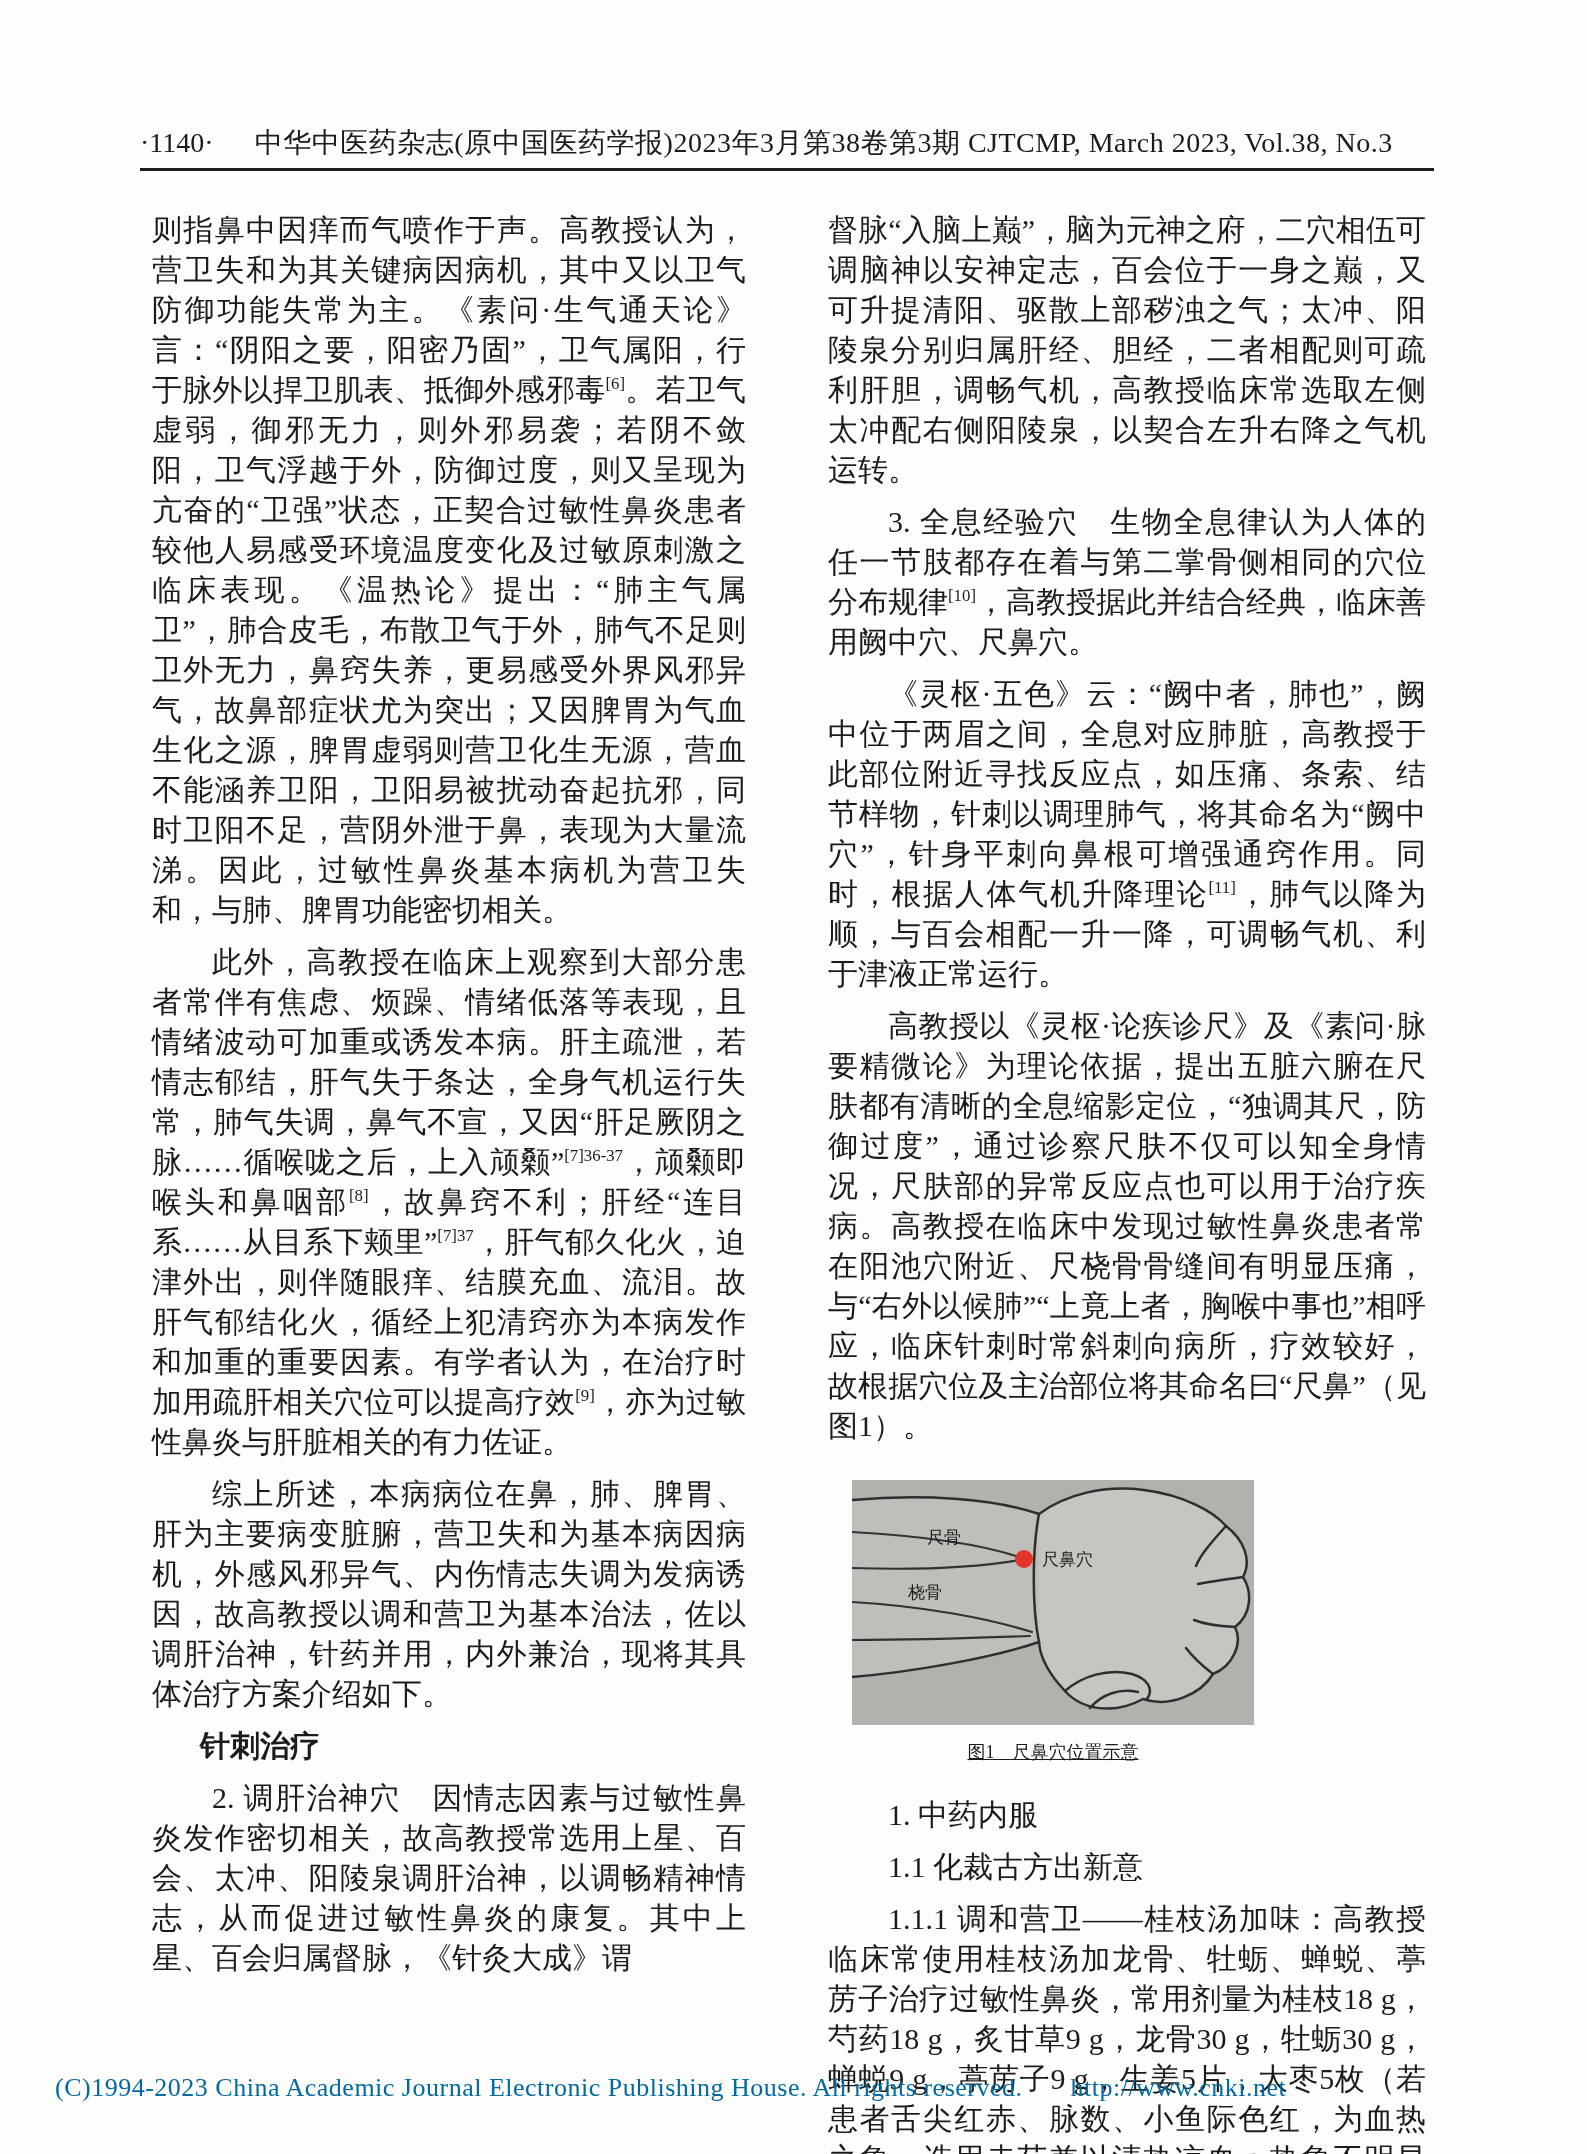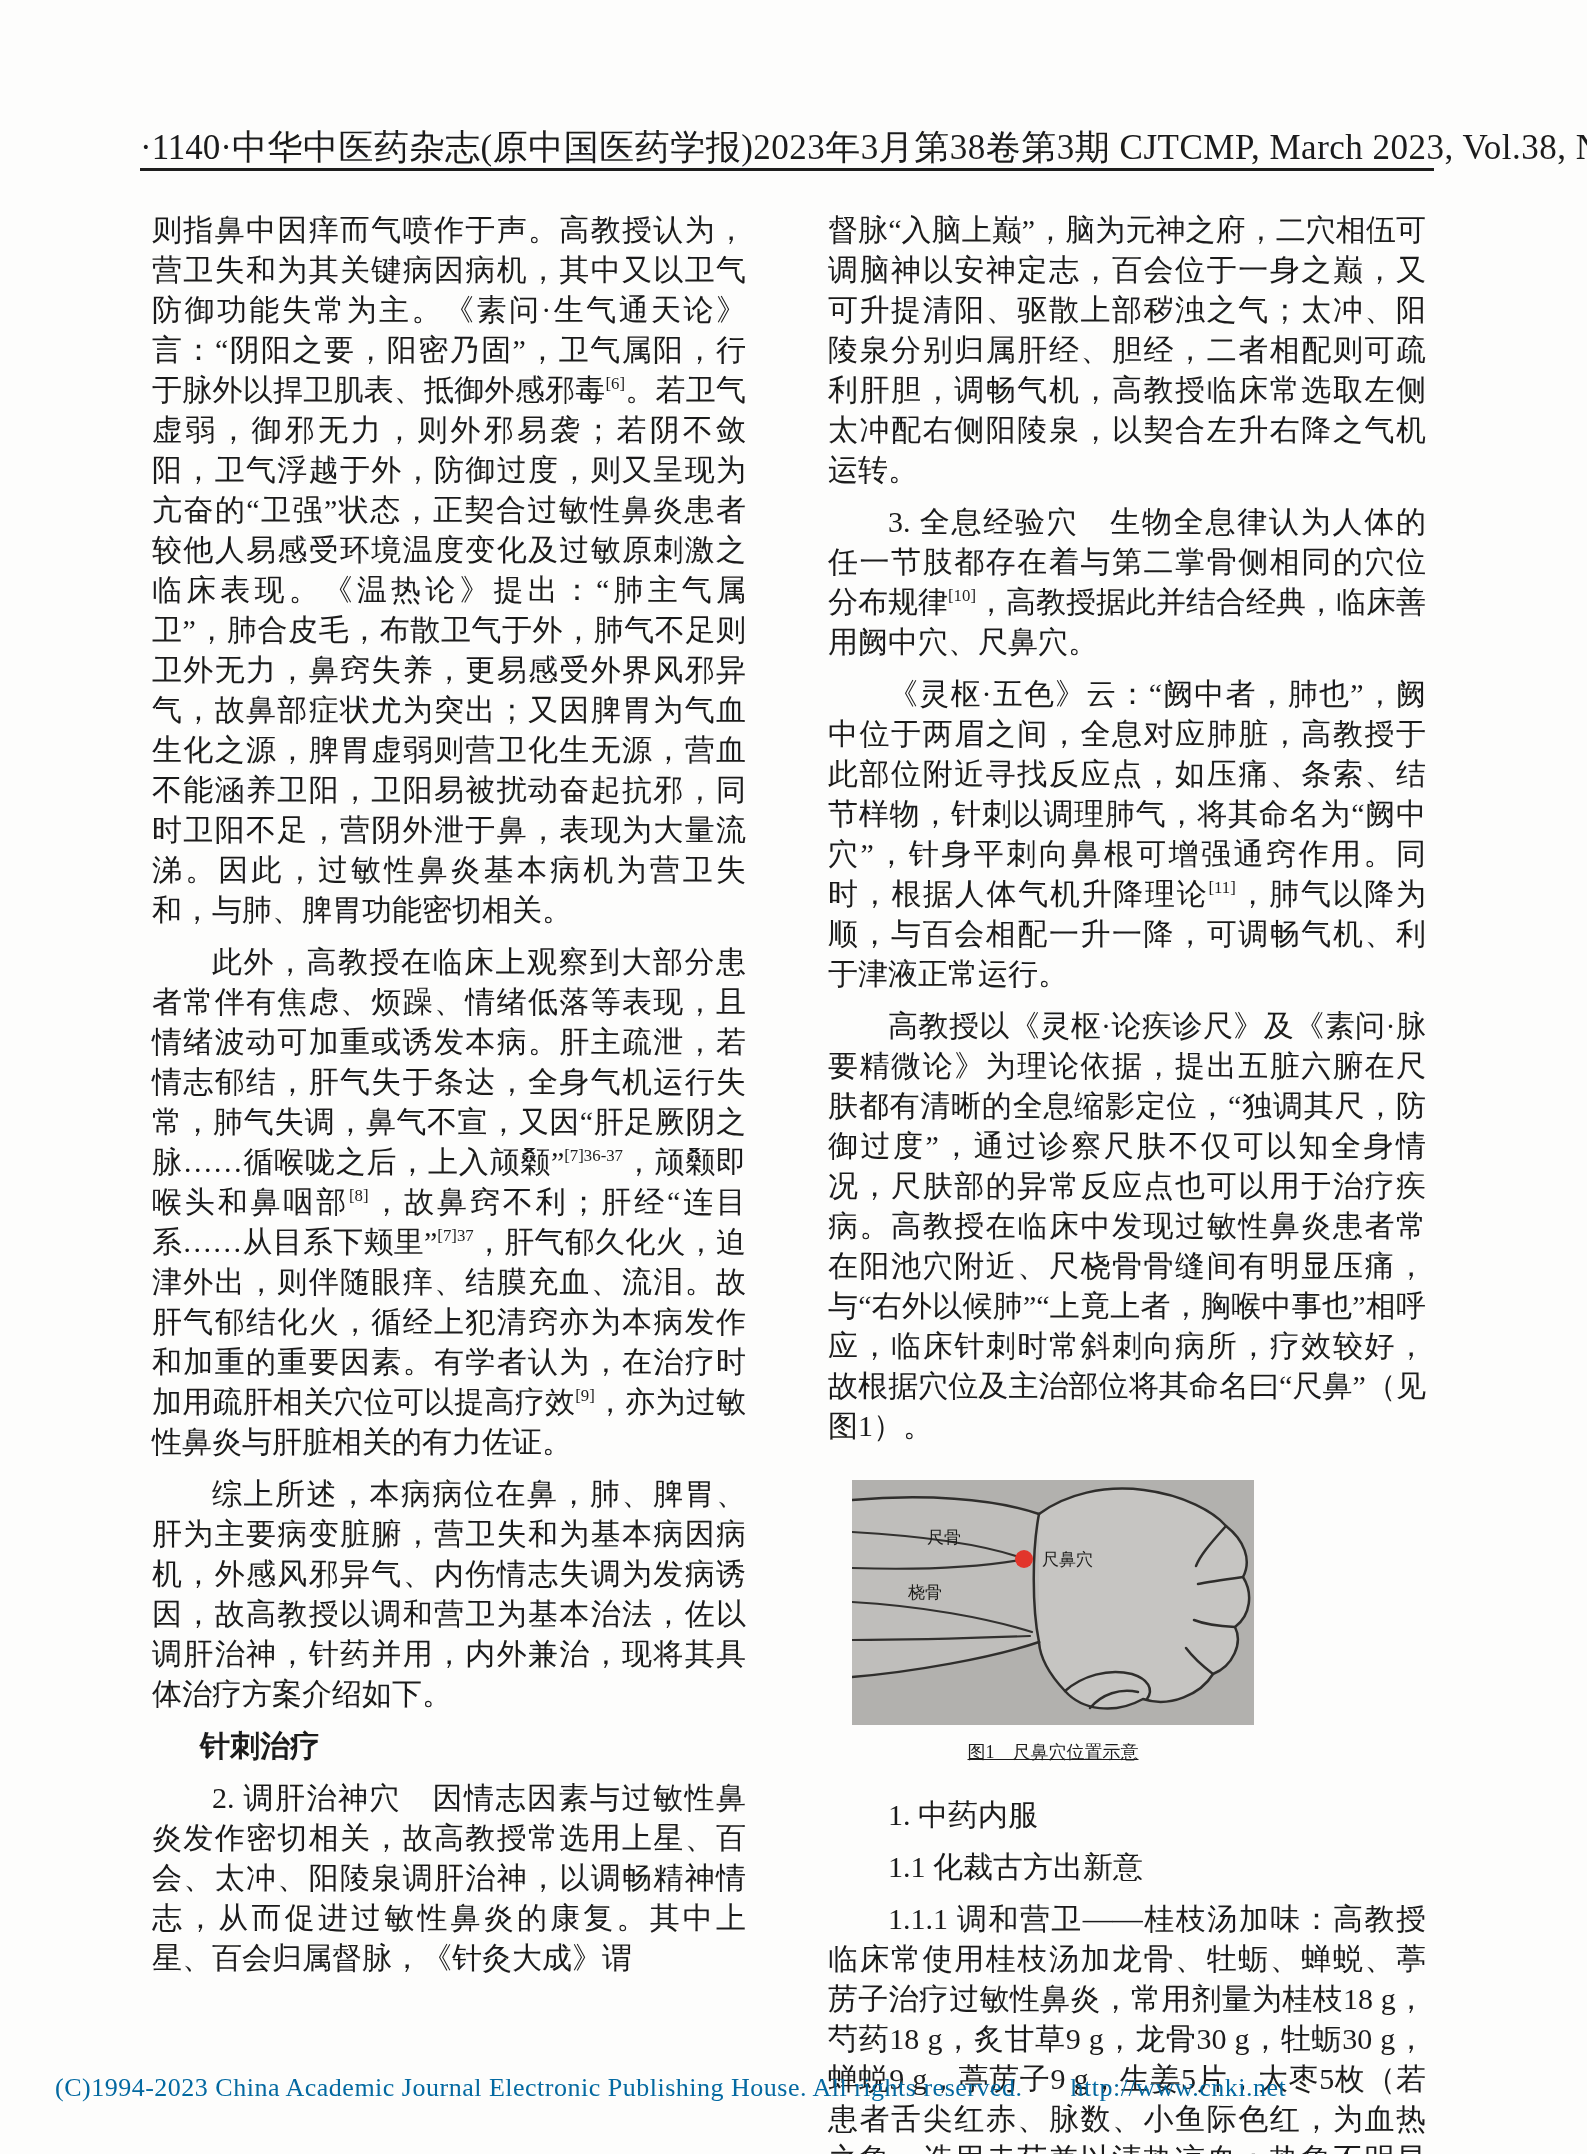--- a/index.html
+++ b/index.html
@@ -4,21 +4,21 @@
 <style>
   html,body{margin:0;padding:0;background:#e8e8e8;}
   .page{
     position:relative;width:1587px;height:2154px;margin:0 auto;
     background:#fdfdfc;overflow:hidden;color:#1b1b1b;
     font-family:"Liberation Serif","DejaVu Serif",serif;
   }
   
   .hdr{
     position:absolute;top:124px;left:140px;width:1294px;
-    display:flex;align-items:baseline;font-size:35px;white-space:nowrap;
+    display:flex;align-items:baseline;font-size:28px;white-space:nowrap;
   }
   .hdr .pageno{flex:0 0 auto;}
   .hdr .journal{flex:1 1 auto;text-align:center;letter-spacing:.5px;}
   .hdr-rule{
     position:absolute;top:168px;left:140px;width:1294px;height:3px;
     background:#1e1e1e;
   }
   
   .content{position:absolute;top:198px;left:140px;width:1298px;}
   .col{position:absolute;top:0;width:618px;font-size:30px;line-height:40px;text-align:justify;}

